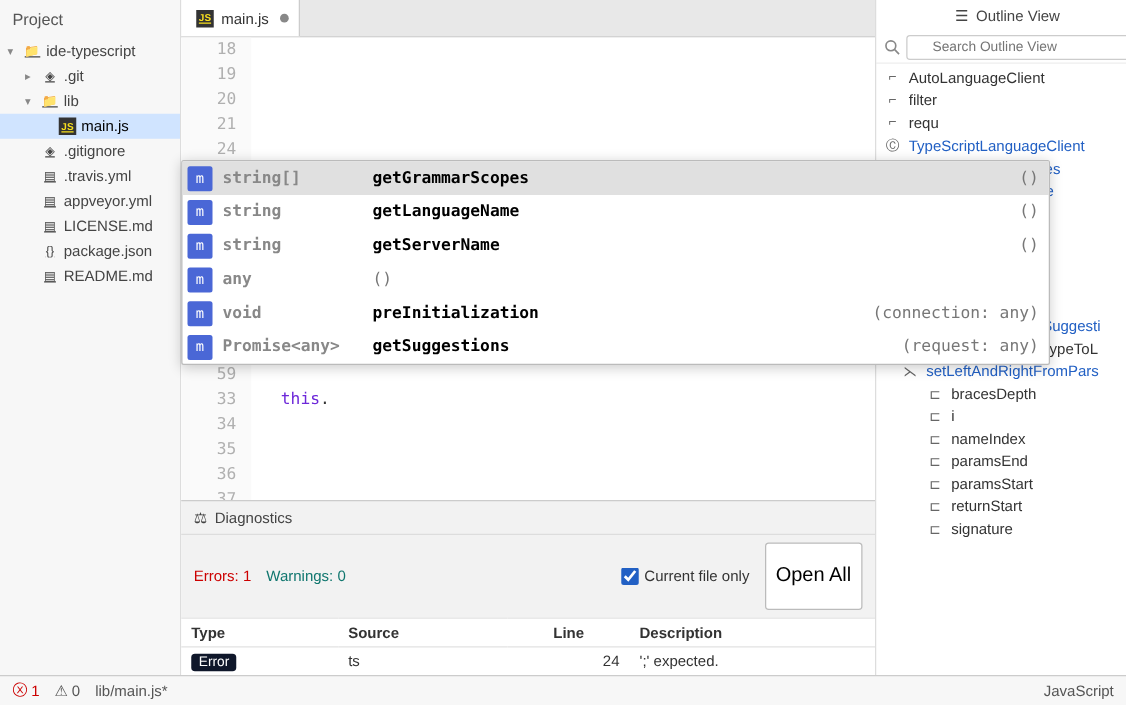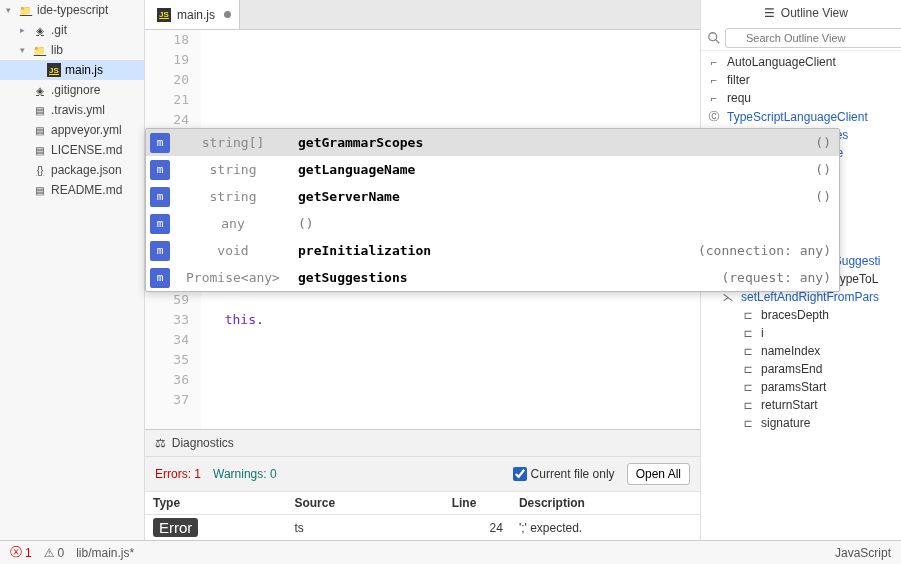--- a/index.html
+++ b/index.html
@@ -118,46 +118,46 @@
   align-items:center;
   height:27px;
   padding: 0 8px 0 0;
 }
 .ac-row.selected { background:#e0e0e0; }
 .ac-badge {
   width:20px; height:20px; background:#4a67d6; color:#fff;
   display:inline-flex; align-items:center; justify-content:center;
   font-size:11px; margin: 0 8px 0 4px; border-radius:2px;
 }
-.ac-type { color:#888; width:120px; text-align:center; padding-right:10px;}
+.ac-type { color:#888; width:120px; text-align:left; padding-right:10px;font-weight:bold;}
 .ac-name { flex:1; color:#000; font-weight:600; }
 .ac-sig { color:#777; }
 
 .diag-panel {
   border-top: 1px solid #ccc;
   background: #f2f2f2;
   font-size:12px;
 }
 .diag-header {
   display:flex; align-items:center; gap:6px;
   padding: 6px 10px;
   border-bottom: 1px solid #ddd;
   color:#444;
 }
 .diag-summary { display:flex; align-items:center; gap:12px; padding:6px 10px; }
 .diag-summary .err { color:#c00; }
 .diag-summary .warn { color:#0f766e;text-align:center; }
 .diag-summary .spacer{ flex:1; }
 .diag-summary label { display:flex; align-items:center; gap:4px; }
 .diag-summary button{
-  background:#fff; border:1px solid #bbb; border-radius:3px; padding:3px 8px; font-size:12px;
+  background:#fff; border:1px solid #bbb; border-radius:3px; padding:17px 8px; font-size:16px;
 }
 .diag-table { width:100%; border-collapse:collapse; background:#fff; }
 .diag-table th, .diag-table td { text-align:left; padding:4px 8px; border-top:1px solid #e2e2e2; font-size:12px;}
-.error-badge { background:#404040; color:#fff; padding:1px 6px; border-radius:3px; font-size:15px;}
+.error-badge { background:#0f172a; color:#fff; padding:1px 6px; border-radius:3px; font-size:11px;}
 
 .outline {
   width: 200px;
   display:flex;
   flex-direction:column;
   background:#fff;
 }
 .outline-header{
   padding:6px 0 6px 10px;
   font-size:12px; color:#444; display:flex; align-items:center; gap:6px;
@@ -191,20 +191,21 @@
 .status-bar .spacer { flex:1; }
 input[type=checkbox]{ accent-color:#2260c4; width:14px; height:14px;}
 svg { display:block; }
 </style>
 </head>
 <body>
 
 <div class="main-area">
 
   <div class="sidebar">
+    <div class="sidebar-title">Project</div>
     <div id="tree">
         <div class="tree-item tree-indent-0">
           <span class="chev">▾</span>
           <span class="ficon">📁</span>
           <span>ide-typescript</span>
         </div>
         <div class="tree-item tree-indent-1">
           <span class="chev">▸</span>
           <span class="ficon">◈</span>
           <span>.git</span>

